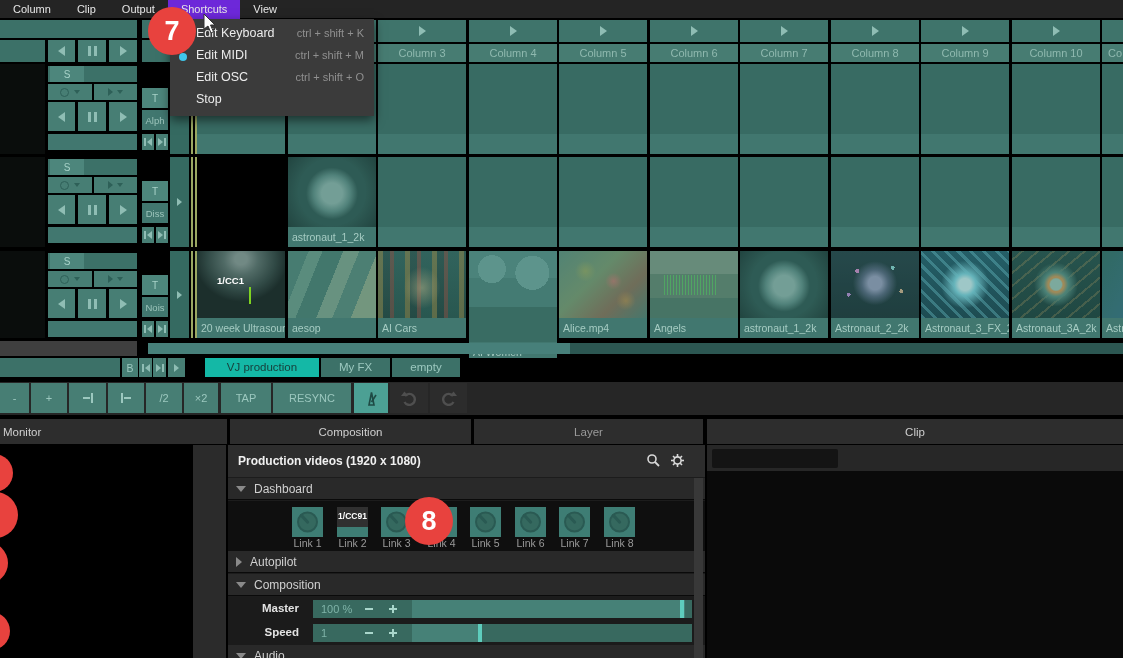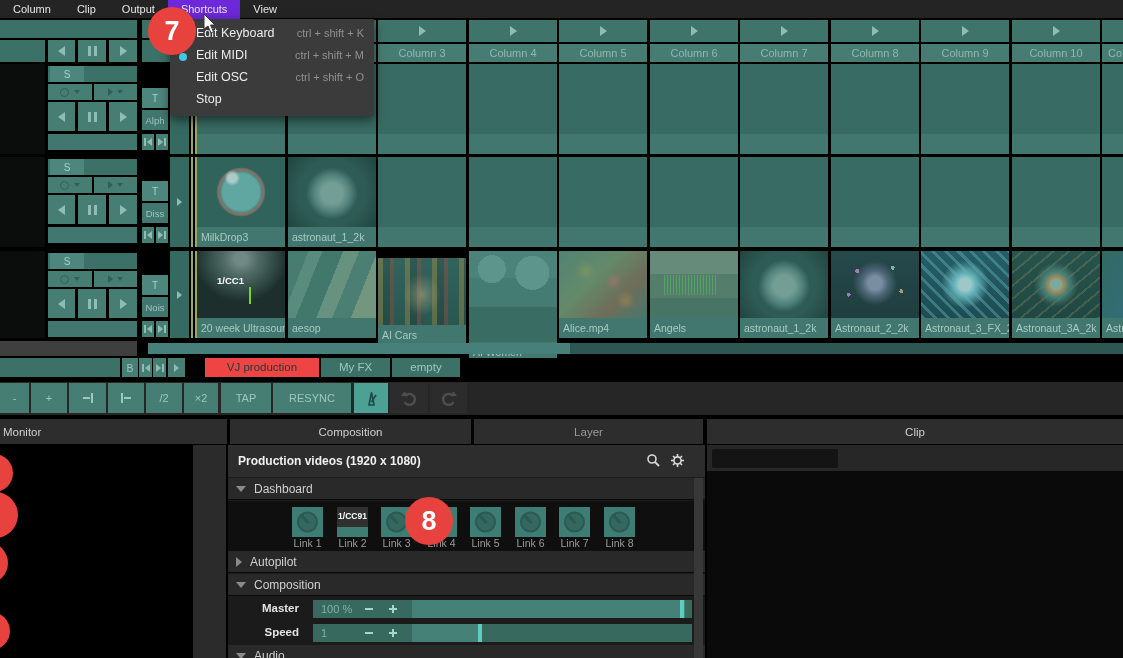--- a/index.html
+++ b/index.html
@@ -65,21 +65,21 @@
   .skip{display:flex;align-items:center;gap:1px;}
   .skip i{display:block;width:2px;height:8px;background:#8FBDB4;}
   .skip .t-r{width:0;height:0;border-top:4px solid transparent;border-bottom:4px solid transparent;border-left:5px solid #8FBDB4;}
   .skip .t-l{width:0;height:0;border-top:4px solid transparent;border-bottom:4px solid transparent;border-right:5px solid #8FBDB4;}
   .caret{width:0;height:0;border-left:3.5px solid transparent;border-right:3.5px solid transparent;border-top:4px solid #2E6058;}
   .ring{width:7px;height:7px;border:1.5px solid #2E6058;border-radius:50%;}
   .sec-tri-d{width:0;height:0;border-left:5px solid transparent;border-right:5px solid transparent;border-top:6px solid #8a8a8a;}
   .sec-tri-r{width:0;height:0;border-top:5px solid transparent;border-bottom:5px solid transparent;border-left:6px solid #8a8a8a;}
   
   .deck{height:19px;line-height:19px;text-align:center;font-size:11.5px;}
-  .deck-a{left:205px;width:114px;background:#ef4444;color:#17413D;}
+  .deck-a{left:205px;width:114px;background:#14b8a6;color:#17413D;}
   .deck-b{left:321px;width:69px;background:#3C7168;color:#9CC8BF;}
   .deck-c{left:392px;width:68px;background:#3C7168;color:#9CC8BF;}
   
   .ptab{top:419px;height:25px;background:#2D2D2D;color:#CFCFCF;font-size:11.5px;display:flex;align-items:center;justify-content:center;}
   
   .sechdr{left:0;width:477px;height:22px;background:#292929;border-bottom:1px solid #0a0a0a;
           display:flex;align-items:center;gap:8px;padding-left:8px;color:#D0D0D0;font-size:12px;}
   .menu-item{position:absolute;left:0;width:204px;height:22px;}
   .menu-item .lbl{position:absolute;left:26px;top:3px;font-size:12.5px;color:#ECECEC;}
   .menu-item .sc{position:absolute;right:10px;top:4px;font-size:11px;color:#909090;}
@@ -189,24 +189,20 @@
     </div>
     <div class="clip-cell abs" style="left: 921px; top: 46px; width: 88px; height: 90px;">
       <div class="clip-name"></div>
     </div>
     <div class="clip-cell abs" style="left: 1012px; top: 46px; width: 88px; height: 90px;">
       <div class="clip-name"></div>
     </div>
     <div class="clip-cell abs" style="left: 1102px; top: 46px; width: 88px; height: 90px;">
       <div class="clip-name"></div>
     </div>
-    <div class="clip-cell abs" style="left: 197px; top: 139px; width: 88px; height: 90px;">
-      <div class="thumb th-milkdrop"></div>
-      <div class="clip-name">MilkDrop3</div>
-    </div>
     <div class="clip-cell abs" style="left: 288px; top: 139px; width: 88px; height: 90px;">
       <div class="thumb th-astro1"></div>
       <div class="clip-name">astronaut_1_2k</div>
     </div>
     <div class="clip-cell abs" style="left: 378px; top: 139px; width: 88px; height: 90px;">
       <div class="clip-name"></div>
     </div>
     <div class="clip-cell abs" style="left: 469px; top: 139px; width: 88px; height: 90px;">
       <div class="clip-name"></div>
     </div>
@@ -234,21 +230,21 @@
     <div class="clip-cell abs" style="left: 197px; top: 233px; width: 88px; height: 87px;">
       <div class="thumb th-ultra"></div>
       <div class="clip-name">20 week Ultrasound</div>
       <div style="position: absolute; left: 20px; top: 24px; color: rgb(255, 255, 255); font-size: 9.5px; font-weight: bold; z-index: 2;">1/CC1</div>
       <div style="position: absolute; left: 52px; top: 36px; width: 2px; height: 17px; background: rgb(126, 211, 33); z-index: 2;"></div>
     </div>
     <div class="clip-cell abs" style="left: 288px; top: 233px; width: 88px; height: 87px;">
       <div class="thumb th-aesop"></div>
       <div class="clip-name">aesop</div>
     </div>
-    <div class="clip-cell abs" style="left: 378px; top: 233px; width: 88px; height: 87px; margin-top: 7px;">
+    <div class="clip-cell abs" style="left: 378px; top: 233px; width: 88px; height: 87px;">
       <div class="thumb th-cars"></div>
       <div class="clip-name">AI Cars</div>
     </div>
     <div class="clip-cell abs" style="left: 469px; top: 233px; width: 88px; height: 111px;">
       <div class="thumb th-women"></div>
       <div class="clip-name">AI Women</div>
     </div>
     <div class="clip-cell abs" style="left: 559px; top: 233px; width: 88px; height: 87px;">
       <div class="thumb th-alice"></div>
       <div class="clip-name">Alice.mp4</div>

